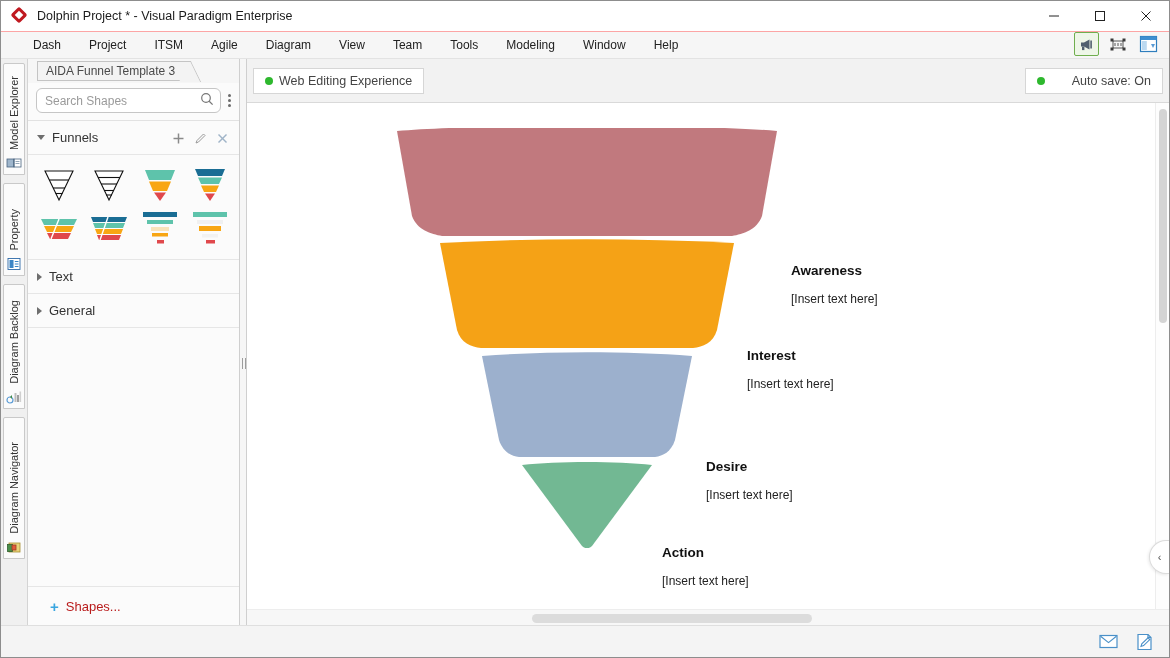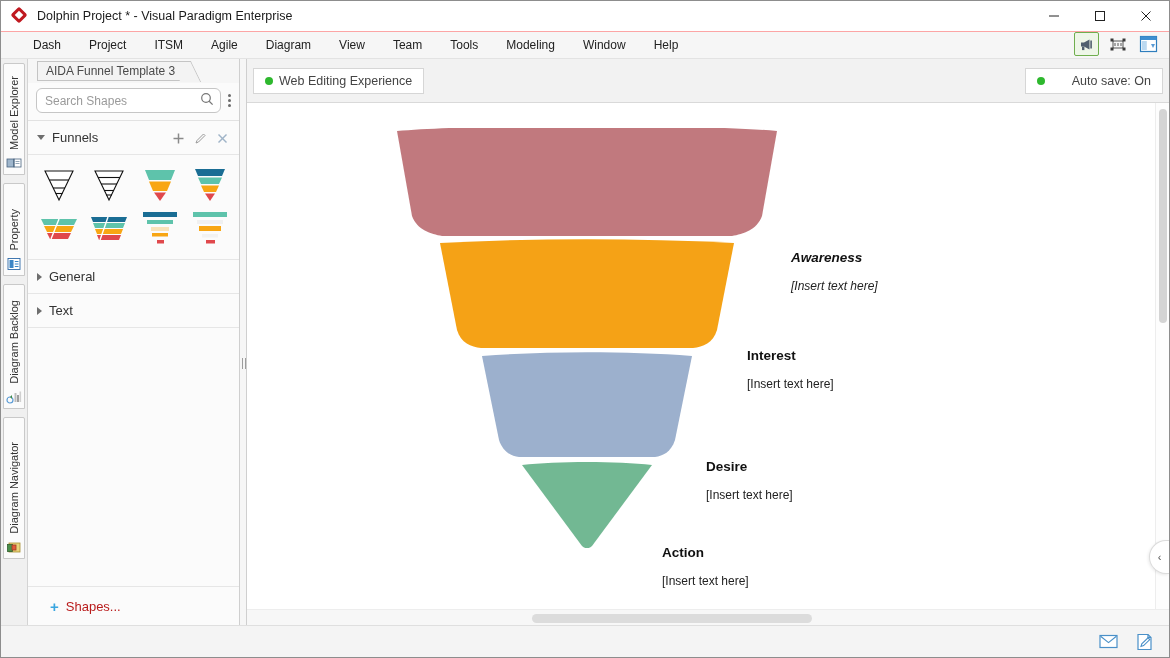--- a/index.html
+++ b/index.html
@@ -480,26 +480,26 @@
             <rect x="9" y="18" width="22" height="5" fill="#f8a613"></rect>
             <rect x="12" y="26" width="16" height="3.5" fill="#f2f2f2"></rect>
             <rect x="16" y="32" width="9" height="3.5" fill="#e0484c"></rect>
           </svg>
         </div>
 
       </div>
 
       <div class="sect-header">
         <span class="tri right"></span>
-        <span class="sect-title">General</span>
+        <span class="sect-title">Text</span>
       </div>
 
       <div class="sect-header">
         <span class="tri right"></span>
-        <span class="sect-title">Text</span>
+        <span class="sect-title">General</span>
       </div>
 
       <div class="panel-filler"></div>
 
       <div class="shapes-footer">
         <span class="plus-blue">+</span>
         <span class="shapes-footer-label">Shapes...</span>
       </div>
     </div>
 
@@ -562,21 +562,21 @@
 
             <path d="M10,3 C90,-4 310,-4 390,3 L375,88 C370,102 356,106 345,108 L55,108 C44,106 30,102 25,88 Z" fill="#c1797e"></path>
 
             <path d="M53,115 C150,110 250,110 347,115 L330,202 C326,215 316,219 306,220 L94,220 C84,219 74,215 70,202 Z" fill="#f5a216"></path>
 
             <path d="M95,228 C160,223 240,223 305,228 L288,312 C284,324 276,328 268,329 L132,329 C124,328 116,324 112,312 Z" fill="#9cb0cd"></path>
 
             <path d="M135,337 C170,333 230,333 265,337 L205,418 C202,421 198,421 195,418 Z" fill="#72b893"></path>
           </svg>
 
-          <div class="lbl" style="left:544px; top:147px;font-style:italic;">
+          <div class="lbl" style="left:544px; top:160px;">
             <div class="t">Awareness</div>
             <div class="s">[Insert text here]</div>
           </div>
 
           <div class="lbl" style="left:500px; top:245px;">
             <div class="t">Interest</div>
             <div class="s">[Insert text here]</div>
           </div>
 
           <div class="lbl" style="left:459px; top:356px;">

